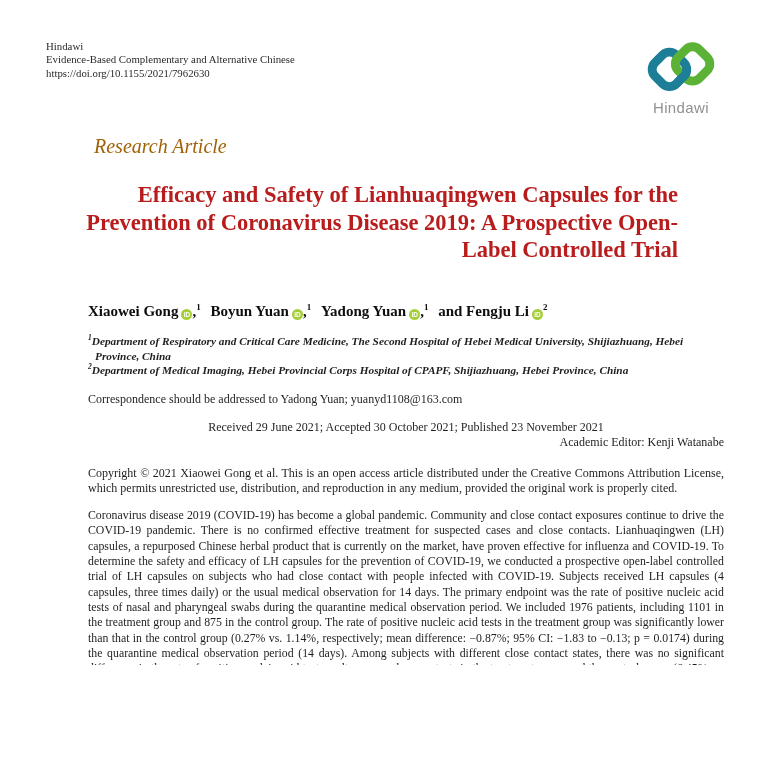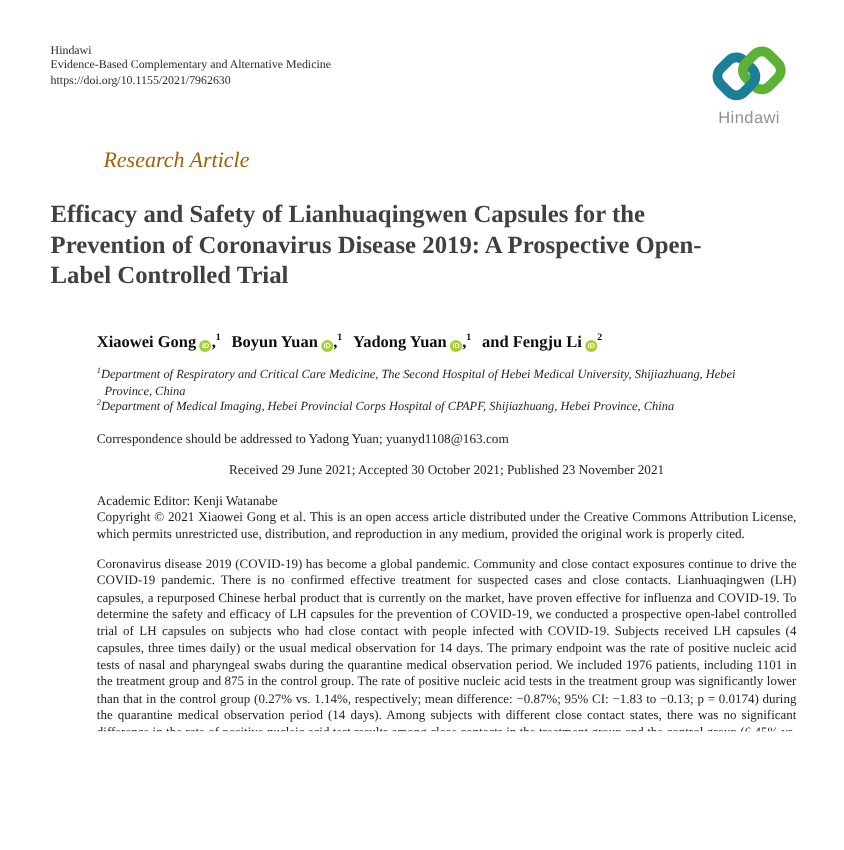--- a/index.html
+++ b/index.html
@@ -29,52 +29,53 @@
   }
   
   .article-type {
     position:absolute; left:46px; top:135px;
     font-size:20px; font-style:italic; color:#a16207;margin-left:48px;
   }
   .article-title {
     position:absolute; left:46px; top:181px;
     max-width:632px;
     font-size:22.5px; font-weight:bold; line-height:27.5px;
-    color:#404040;
+    color:#b91c1c;
+    text-align:right;
   }
   
   .content { position:absolute; left:88px; top:303px; width:636px; }
   .authors { font-size:15px; font-weight:bold; color:#0d0d0d; }
   .author + .author { margin-left:6px; }
   .authors sup { font-size:9px; vertical-align:super; line-height:0; }
   .orcid-icon {
     display:inline-block; width:11px; height:11px; border-radius:50%;
     background:#a6ce39; color:#fff;
     font-family:"Liberation Sans", sans-serif;
     font-size:6.5px; font-weight:bold; font-style:normal;
     text-align:center; line-height:11px;
     margin-left:3px; vertical-align:baseline; position:relative; top:0.5px;
   }
   .affiliations { margin-top:14px; font-size:11.3px; font-style:italic; line-height:14.6px; }
-  .affiliation { padding-left:7px; text-indent:-7px; max-width:608px; }
+  .affiliation { padding-left:7px; text-indent:-7px; max-width:608px;font-weight:bold; }
   .affiliation sup { font-size:7.5px; vertical-align:super; line-height:0; font-style:italic; }
   .corr      { margin-top:14px; font-size:12px; }
   .history   { margin-top:13px; font-size:12px;text-align:center; }
-  .editor    { margin-top:13px; font-size:12px; }
-  .copyright { margin-top:0;  font-size:12px; line-height:15.2px; text-align:justify; }
+  .editor    { font-size:12px;text-align:right; }
+  .copyright { margin-top:16px;  font-size:12px; line-height:15.2px; text-align:justify; }
   .abstract  { margin-top:12px; font-size:11.8px; line-height:15.3px; text-align:justify; }
 </style>
 </head>
 <body>
 
 <div class="page">
 
   <div class="pub-info">
     <div>Hindawi</div>
-    <div>Evidence-Based Complementary and Alternative Medicine</div>
+    <div>Evidence-Based Complementary and Alternative Chinese</div>
     <div>https://doi.org/10.1155/2021/7962630</div>
   </div>
 
   <div class="logo">
     <svg viewBox="0 0 106 94" aria-hidden="true">
       <defs>
         <clipPath id="clip-bottom-cross">
             <rect x="42" y="51" width="32" height="32"></rect>
           </clipPath>
       </defs>

